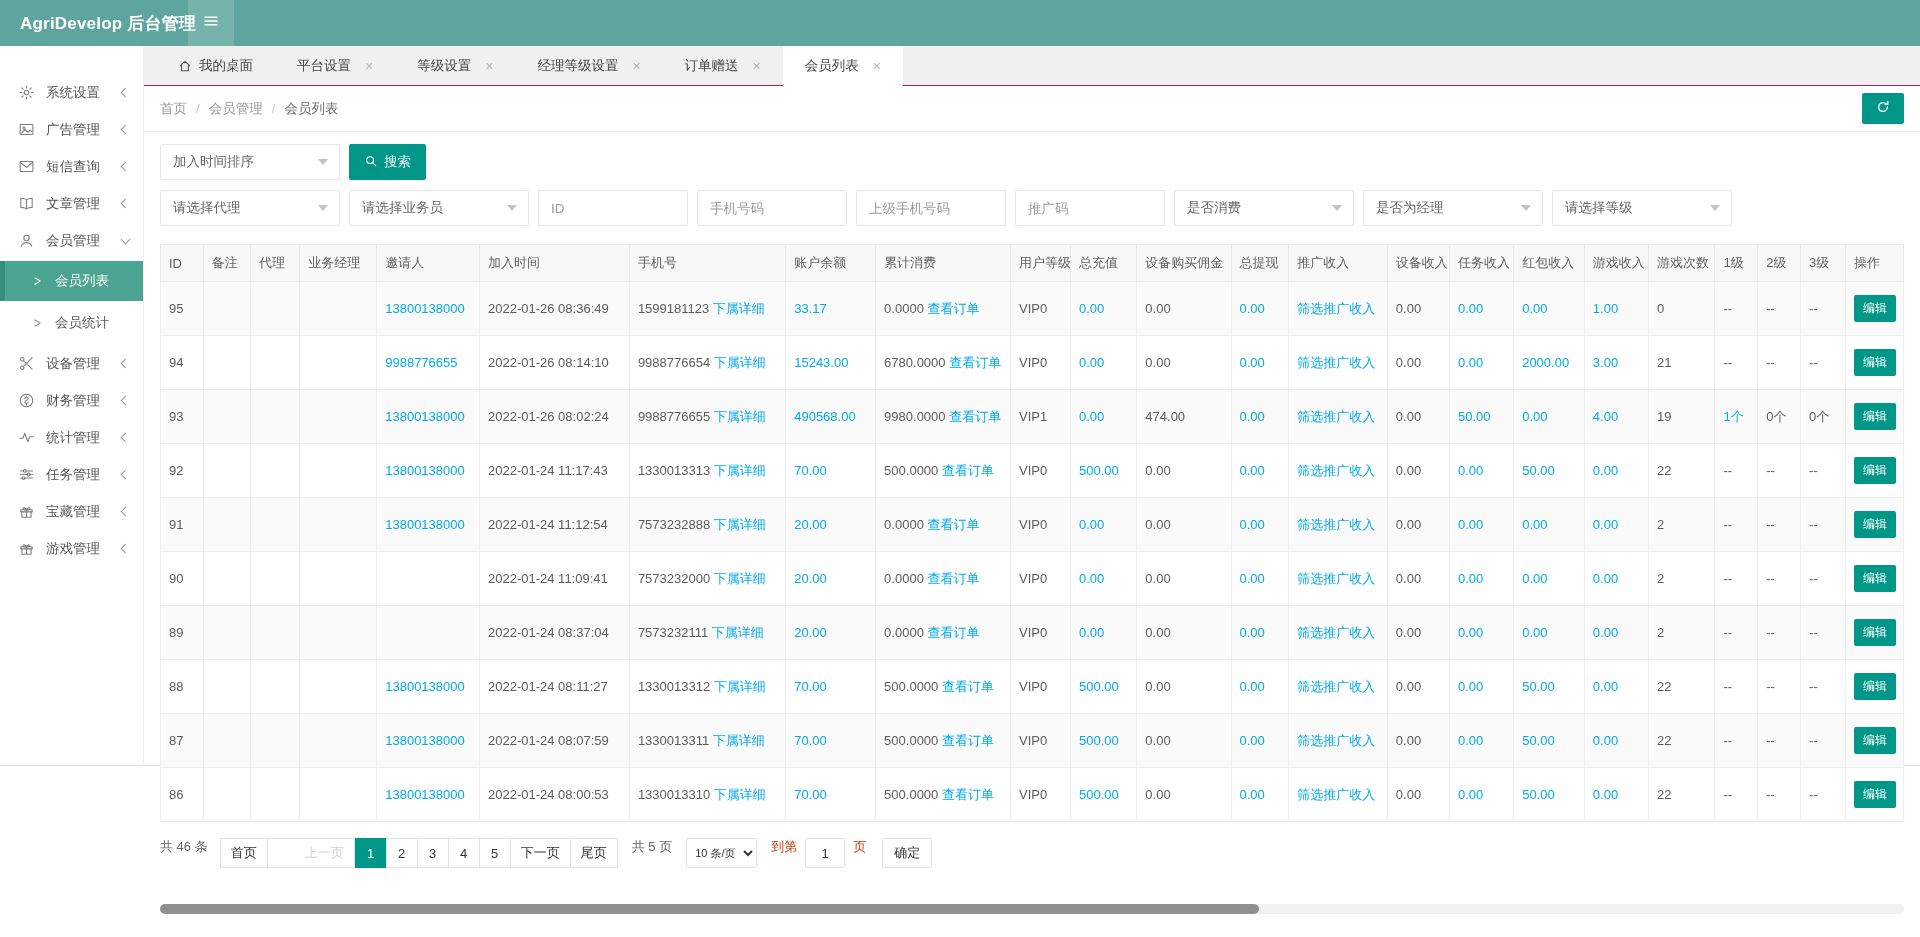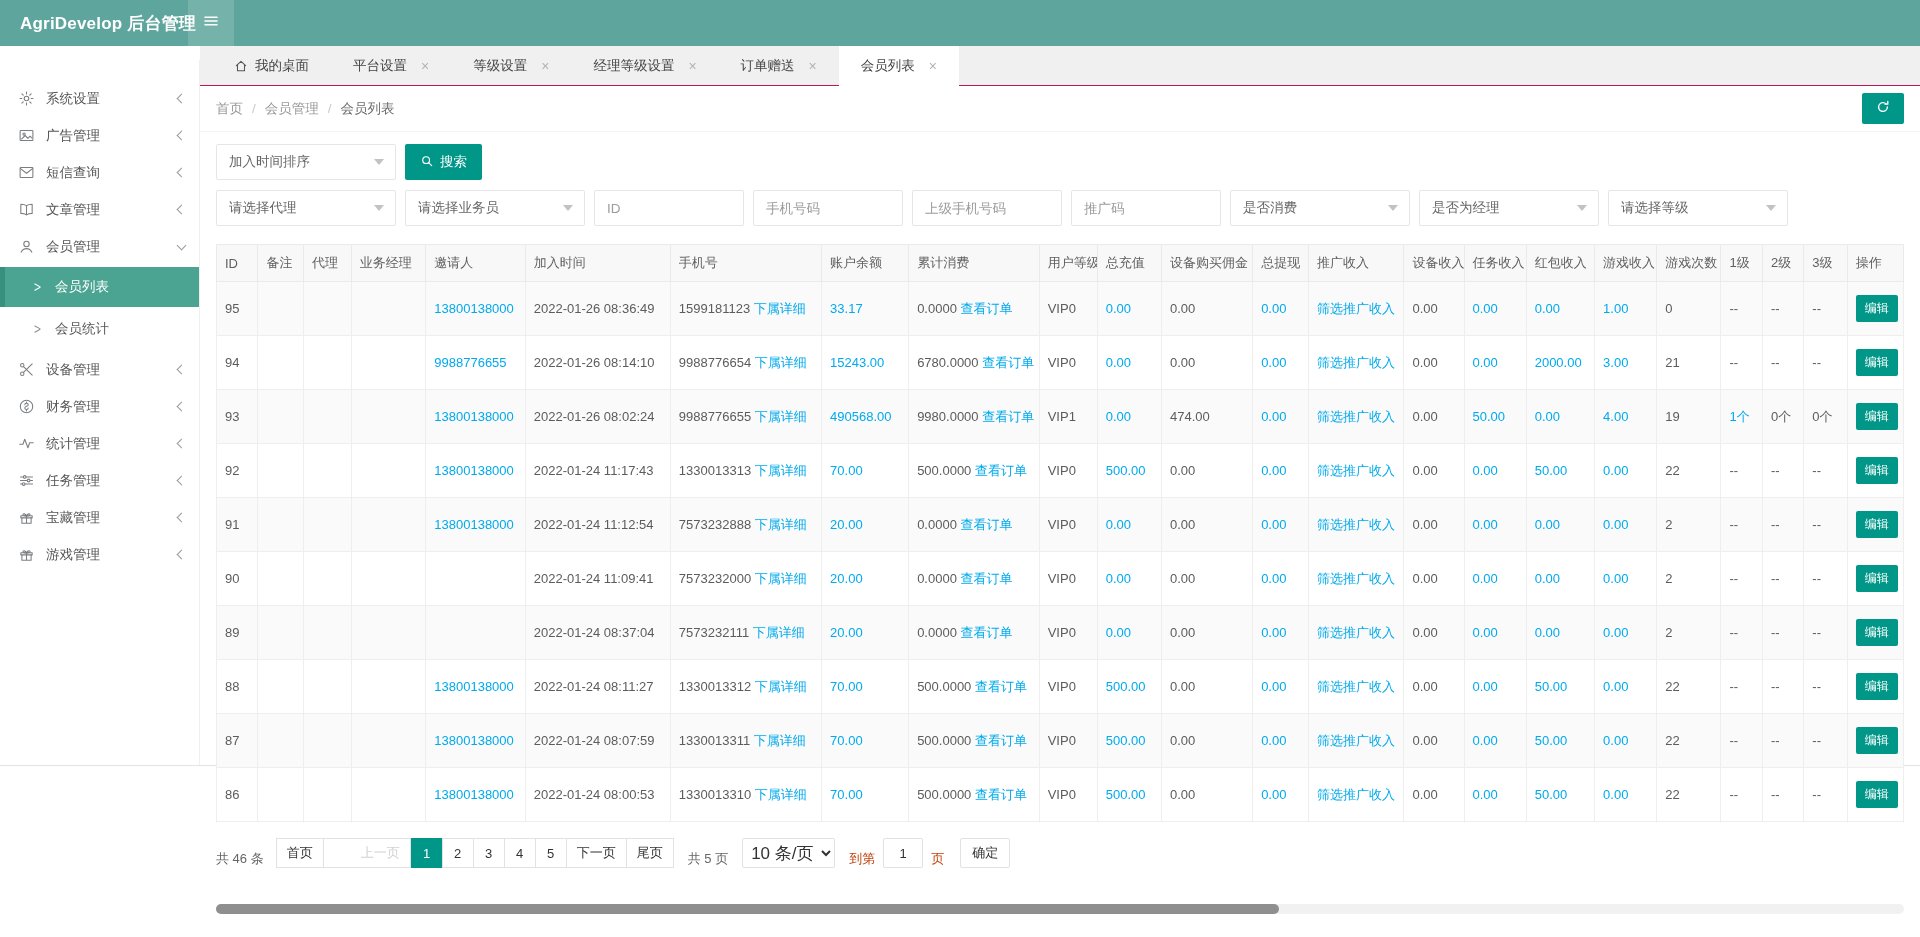--- a/index.html
+++ b/index.html
@@ -13,21 +13,21 @@
     display:flex; align-items:center; justify-content:center; cursor:pointer; }
   .hamburger svg { width:18px; height:18px; stroke:#fff; stroke-width:2; fill:none; stroke-linecap:round; }
   .topbar-right { margin-left:auto; display:flex; align-items:center; gap:26px; padding-right:40px; font-size:13.5px; }
   .role-dd { display:flex; align-items:center; gap:7px; cursor:pointer; }
   .caret-down-w { width:0; height:0; border-left:5px solid transparent; border-right:5px solid transparent; border-top:6px solid #fff; }
 
   
   .main { display:flex; height:720px; border-bottom:1px solid #e3e3e3; background:#fff; }
 
   
-  .sidebar { width:200px; background:#fff; border-right:1px solid #efefef; padding-top:20px; flex:none;margin-top:14px; }
+  .sidebar { width:144px; background:#fff; border-right:1px solid #efefef; padding-top:28px; flex:none; }
   .sb-item { height:37px; display:flex; align-items:center; padding:0 14px 0 18px; font-size:13.5px; color:#545556; cursor:pointer; }
   .sb-icon { width:17px; height:17px; margin-right:11px; display:flex; }
   .sb-icon svg { width:17px; height:17px; fill:none; stroke:#7b7e80; stroke-width:1.5; stroke-linecap:round; stroke-linejoin:round; }
   .sb-label { flex:1; }
   .chev { width:7px; height:7px; border-left:1.5px solid #9a9a9a; border-bottom:1.5px solid #9a9a9a; display:inline-block; }
   .chev.left { transform:rotate(45deg); }
   .chev.down { transform:rotate(-45deg); margin-top:-3px; }
   .sb-sub { height:40px; display:flex; align-items:center; padding-left:34px; font-size:13.5px; color:#595a5c; cursor:pointer; margin:2px 0; }
   .sb-sub .sub-arrow { font-size:12px; margin-right:14px; color:#8b8b8b; transform:scaleY(1.2); }
   .sb-sub.active { background:#4BA492; color:#fff; border-left:5px solid #37907D; padding-left:29px; }
@@ -73,30 +73,30 @@
   table { width:100%; border-collapse:collapse; table-layout:fixed; font-size:13px; color:#5c5c5c; }
   th { background:#f8f8f8; border:1px solid #eaeaea; padding:9px 8px; font-weight:normal; text-align:left;
     color:#5f5f5f; font-size:13px; white-space:nowrap; overflow:hidden; }
   td { border:1px solid #eee; padding:13px 8px; white-space:nowrap; overflow:hidden; background:#fff; }
   tbody tr:nth-child(odd) td { background:#fafafa; }
   .lnk { color:#01AAED; cursor:pointer; }
   .edit-btn { background:#009688; color:#fff; border:none; border-radius:2px; padding:5px 9px;
     font-size:12px; cursor:pointer; font-family:inherit; }
 
   
-  .pagination { margin:16px 16px 16px; display:flex; align-items:flex-end; font-size:13px; color:#666; flex:none; }
+  .pagination { margin:16px 16px 16px; display:flex; align-items:flex-start; font-size:13px; color:#666; flex:none; }
   .pg-total { margin-right:12px; }
   .pg-group { display:inline-flex; }
   .pg-btn { min-width:32px; height:30px; padding:0 10px; background:#fff; border:1px solid #e2e2e2;
     margin-left:-1px; font-size:13px; color:#333; cursor:pointer; font-family:inherit; }
   .pg-btn:first-child { margin-left:0; }
   .pg-btn.disabled { color:#d2d2d2; cursor:default;padding-left:37px; }
   .pg-btn.active { background:#009688; border-color:#009688; color:#fff; }
   .pg-pages-total { margin:0 14px; }
-  .pg-select { height:30px; border:1px solid #e2e2e2; border-radius:2px; font-size:17px; color:#333;
+  .pg-select { height:30px; border:1px solid #e2e2e2; border-radius:2px; font-size:11px; color:#333;
     padding:0 4px; background:#fff; font-family:inherit; outline:none; }
   .pg-goto-label, .pg-goto-unit { color:#c2410c; margin:0 8px; }
   .pg-goto-label { margin-left:14px; }
   .pg-input { width:40px; height:30px; border:1px solid #e2e2e2; border-radius:2px; text-align:center;
     font-size:13px; color:#333; outline:none; font-family:inherit; }
   .pg-confirm { height:30px; padding:0 11px; margin-left:8px; background:#fff; border:1px solid #e2e2e2;
     border-radius:2px; font-size:13px; color:#333; cursor:pointer; font-family:inherit; }
 
   
   .hscroll { height:10px; background:#f1f1f1; border-radius:6px; margin:20px 16px 0; position:relative; flex:none; }

